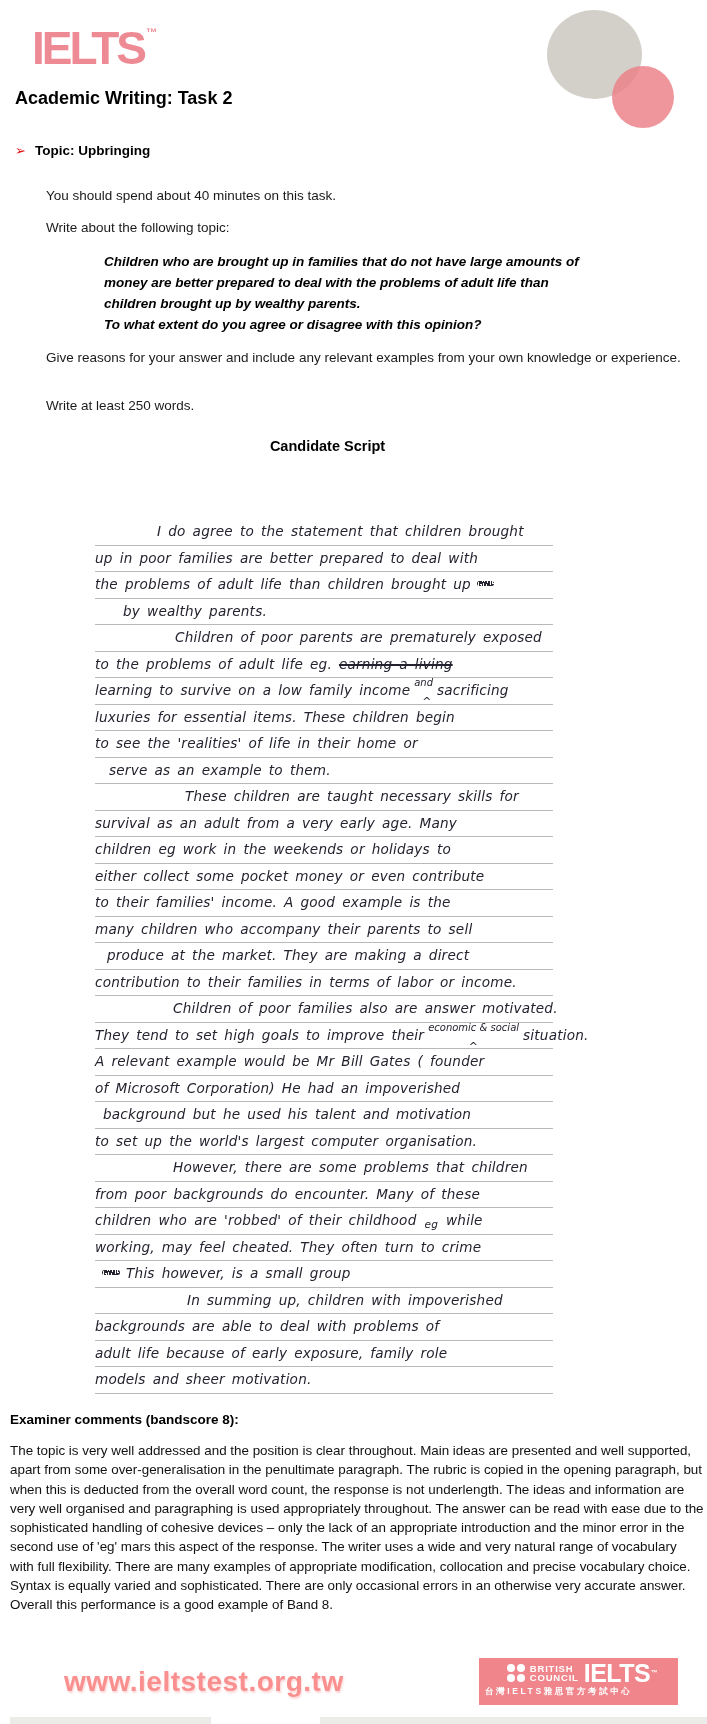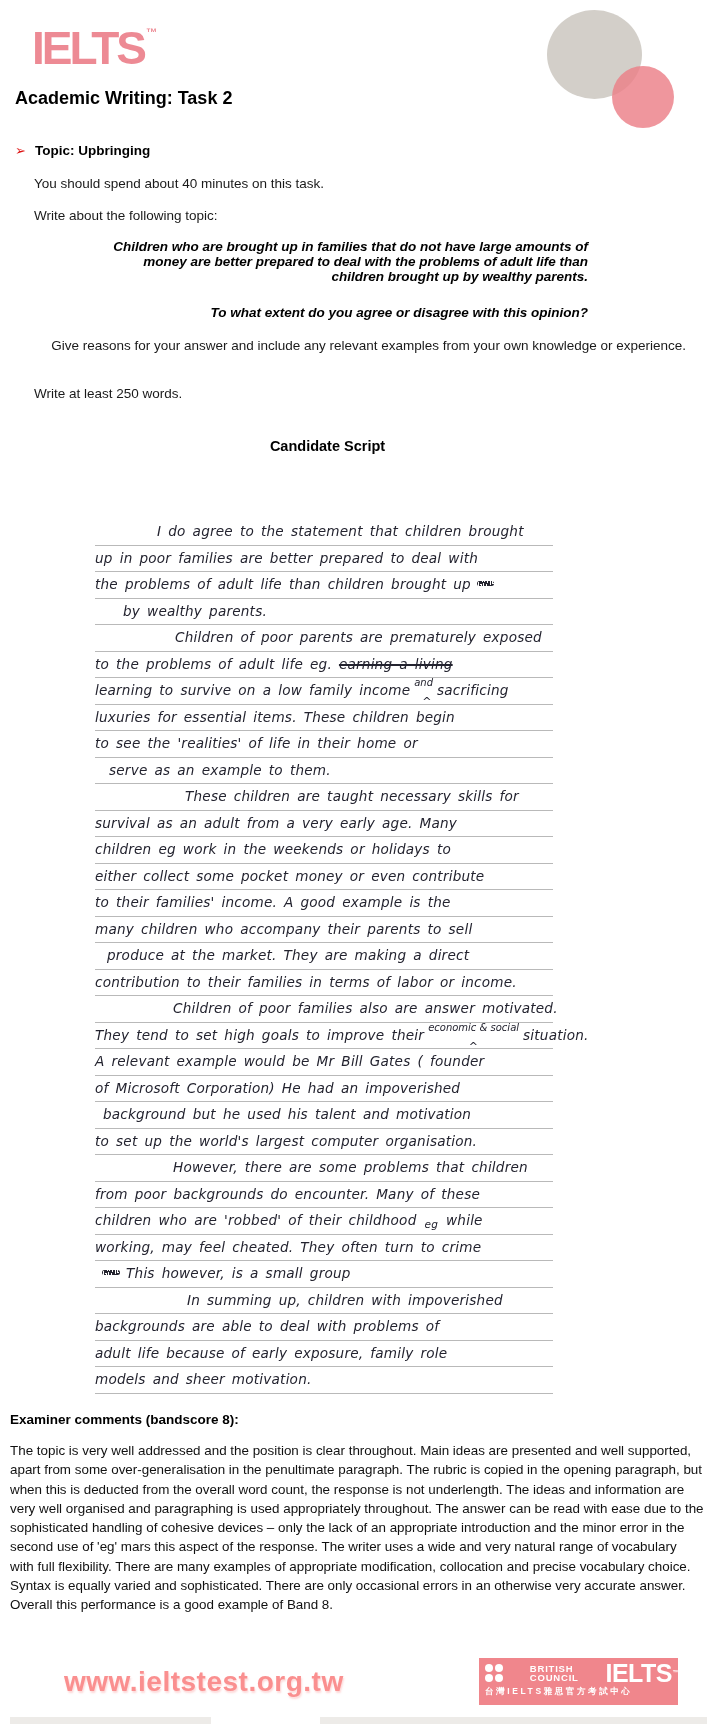--- a/index.html
+++ b/index.html
@@ -13,24 +13,24 @@
   .circle{position:absolute;border-radius:50%;}
   .circle.gray{left:547px;top:10px;width:95px;height:89px;background:#d3cfc9;}
   .circle.pink{left:612px;top:66px;width:62px;height:62px;background:#ec7f88;opacity:.82;}
 
   .page-title{position:absolute;left:15px;top:88px;margin:0;font-size:18px;font-weight:bold;color:#000;}
 
   .topic-row{position:absolute;left:15px;top:143px;display:flex;align-items:center;gap:9px;}
   .topic-arrow{color:#dd1111;font-size:13px;line-height:13px;}
   .topic-label{font-weight:bold;font-size:13.5px;color:#000;}
 
-  .instr{position:absolute;margin:0;font-size:13.5px;line-height:20px;color:#1a1a1a;text-align:right;}
+  .instr{position:absolute;margin:12px;font-size:13.5px;line-height:20px;color:#1a1a1a;}
   .i1{left:34px;top:174px;}
   .i2{left:34px;top:206px;}
-  .prompt{left:92px;top:239px;width:496px;font-weight:bold;font-style:italic;line-height:15px;color:#000;}
+  .prompt{left:92px;top:239px;width:496px;font-weight:bold;font-style:italic;line-height:21px;color:#000;}
   .q{left:92px;top:303px;width:496px;font-weight:bold;font-style:italic;color:#000;}
   .i3{left:34px;top:336px;width:652px;}
   .i4{left:34px;top:384px;}
 
   
   .script-title{position:absolute;left:0;top:438px;width:655px;text-align:center;margin:0;
                 font-size:14.5px;font-weight:bold;color:#000;}
   .manuscript{position:absolute;left:95px;top:519px;width:458px;}
   .ms-line{height:25.5px;line-height:25.5px;border-bottom:1px solid #b9b9b9;
            white-space:nowrap;font-family:"DejaVu Sans",sans-serif;font-style:italic;
@@ -47,21 +47,21 @@
 
   
   .exam-h{position:absolute;left:10px;top:1412px;margin:0;font-size:13.5px;font-weight:bold;color:#000;}
   .exam-body{position:absolute;left:10px;top:1441px;width:694px;font-size:13.4px;line-height:19.3px;color:#111;}
 
   
   .watermark{position:absolute;left:64px;top:1666px;font-size:28px;font-weight:bold;color:#fa8f8f;
              letter-spacing:.5px;text-shadow:1px 2px 2px rgba(250,143,143,.35);}
   .bc-box{position:absolute;left:479px;top:1658px;width:199px;height:47px;background:#f0868c;
           color:#fff;box-sizing:border-box;padding:4px 6px 2px 6px;}
-  .bc-top{display:flex;align-items:center;justify-content:space-between;gap:5px;}
+  .bc-top{display:flex;align-items:center;justify-content:center;gap:5px;}
   .bc-dots{display:grid;grid-template-columns:repeat(2,8px);grid-gap:2px;}
   .bc-dot{width:8px;height:8px;border-radius:50%;background:#fff;}
   .bc-org{font-weight:bold;font-size:9.5px;line-height:9.5px;letter-spacing:.8px;}
   .bc-brand{font-weight:bold;font-size:25px;line-height:22px;letter-spacing:-.5px;position:relative;}
   .bc-brand sup{font-size:7px;position:absolute;top:0;right:-7px;}
   .bc-tagline{text-align:left;font-size:8.5px;font-weight:bold;letter-spacing:2.6px;margin-top:2px;white-space:nowrap;}
 
   .bottom-bar{position:absolute;top:1717px;height:7px;background:#edebe8;}
   .bb1{left:10px;width:201px;}
   .bb2{left:320px;width:387px;}

